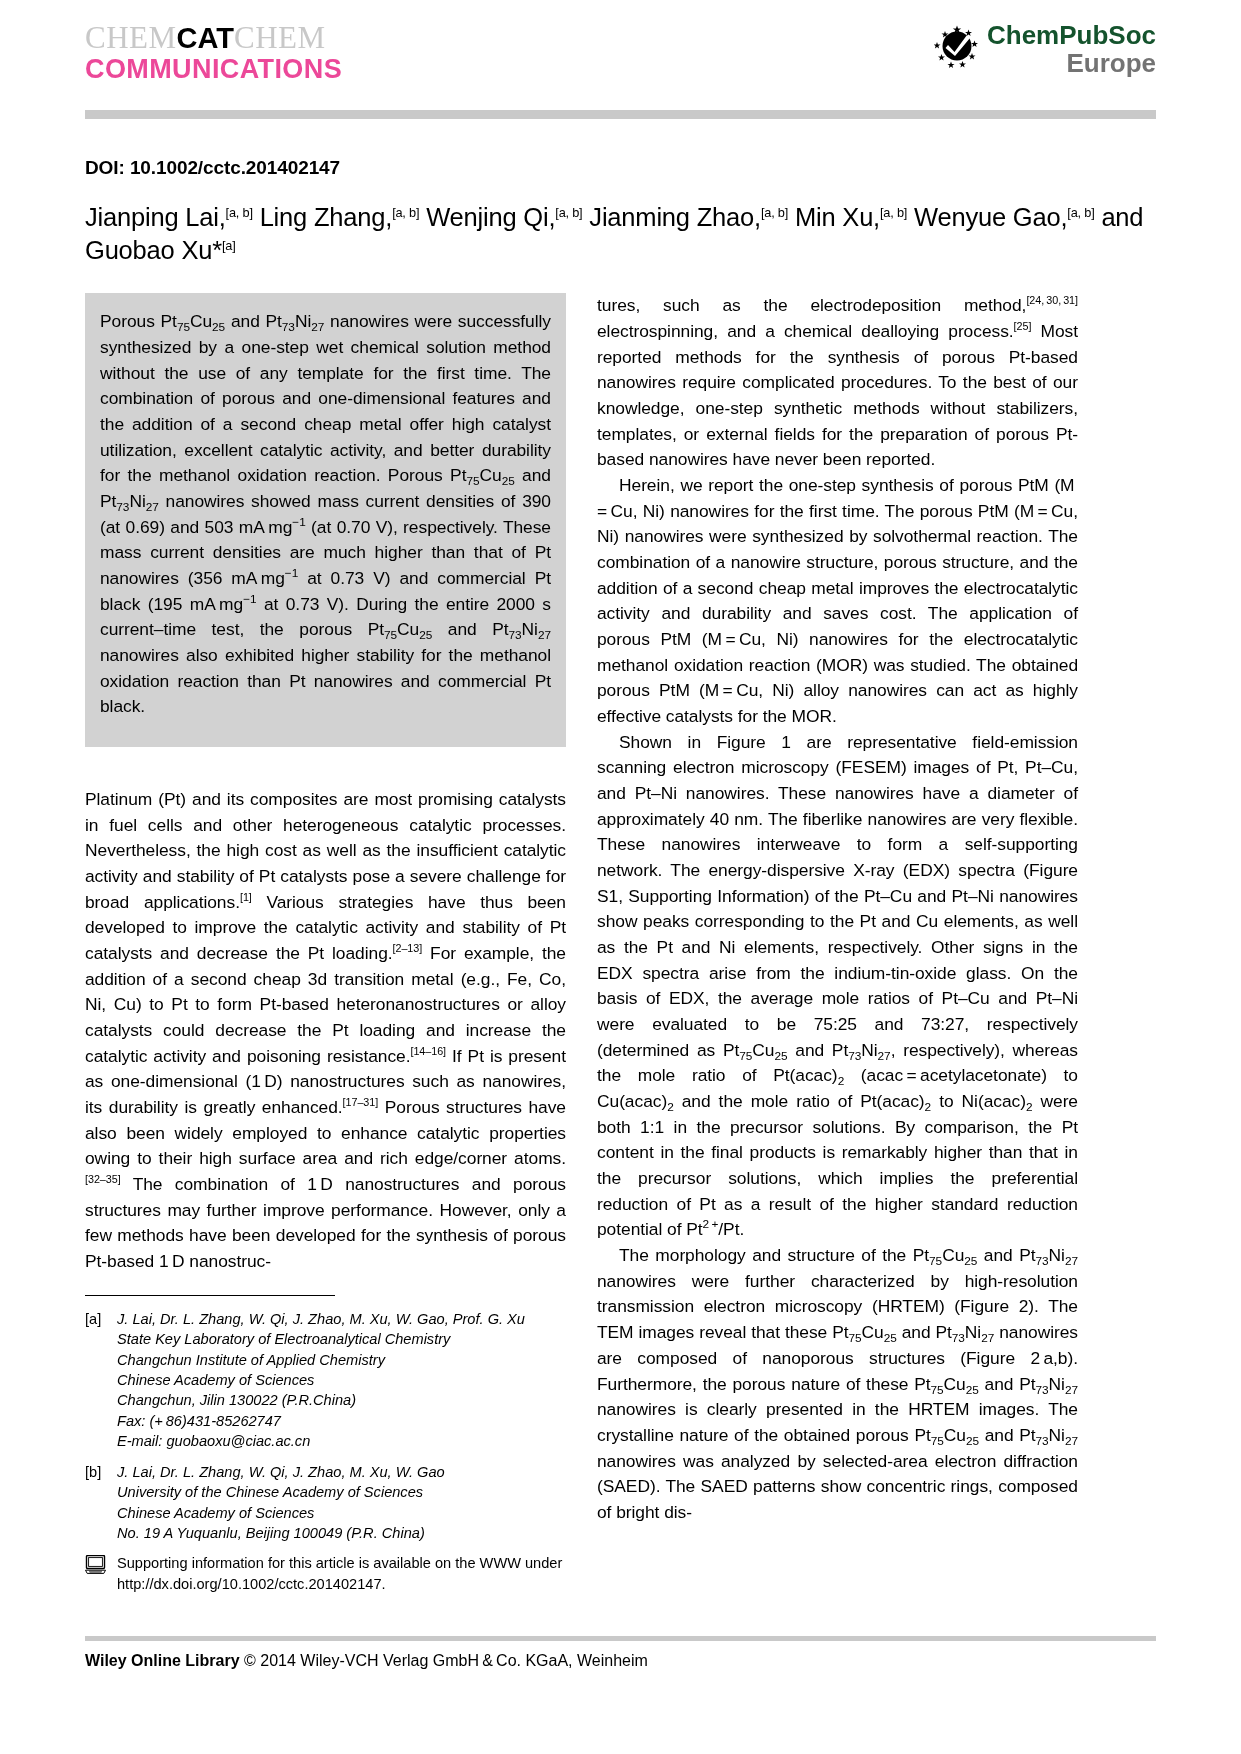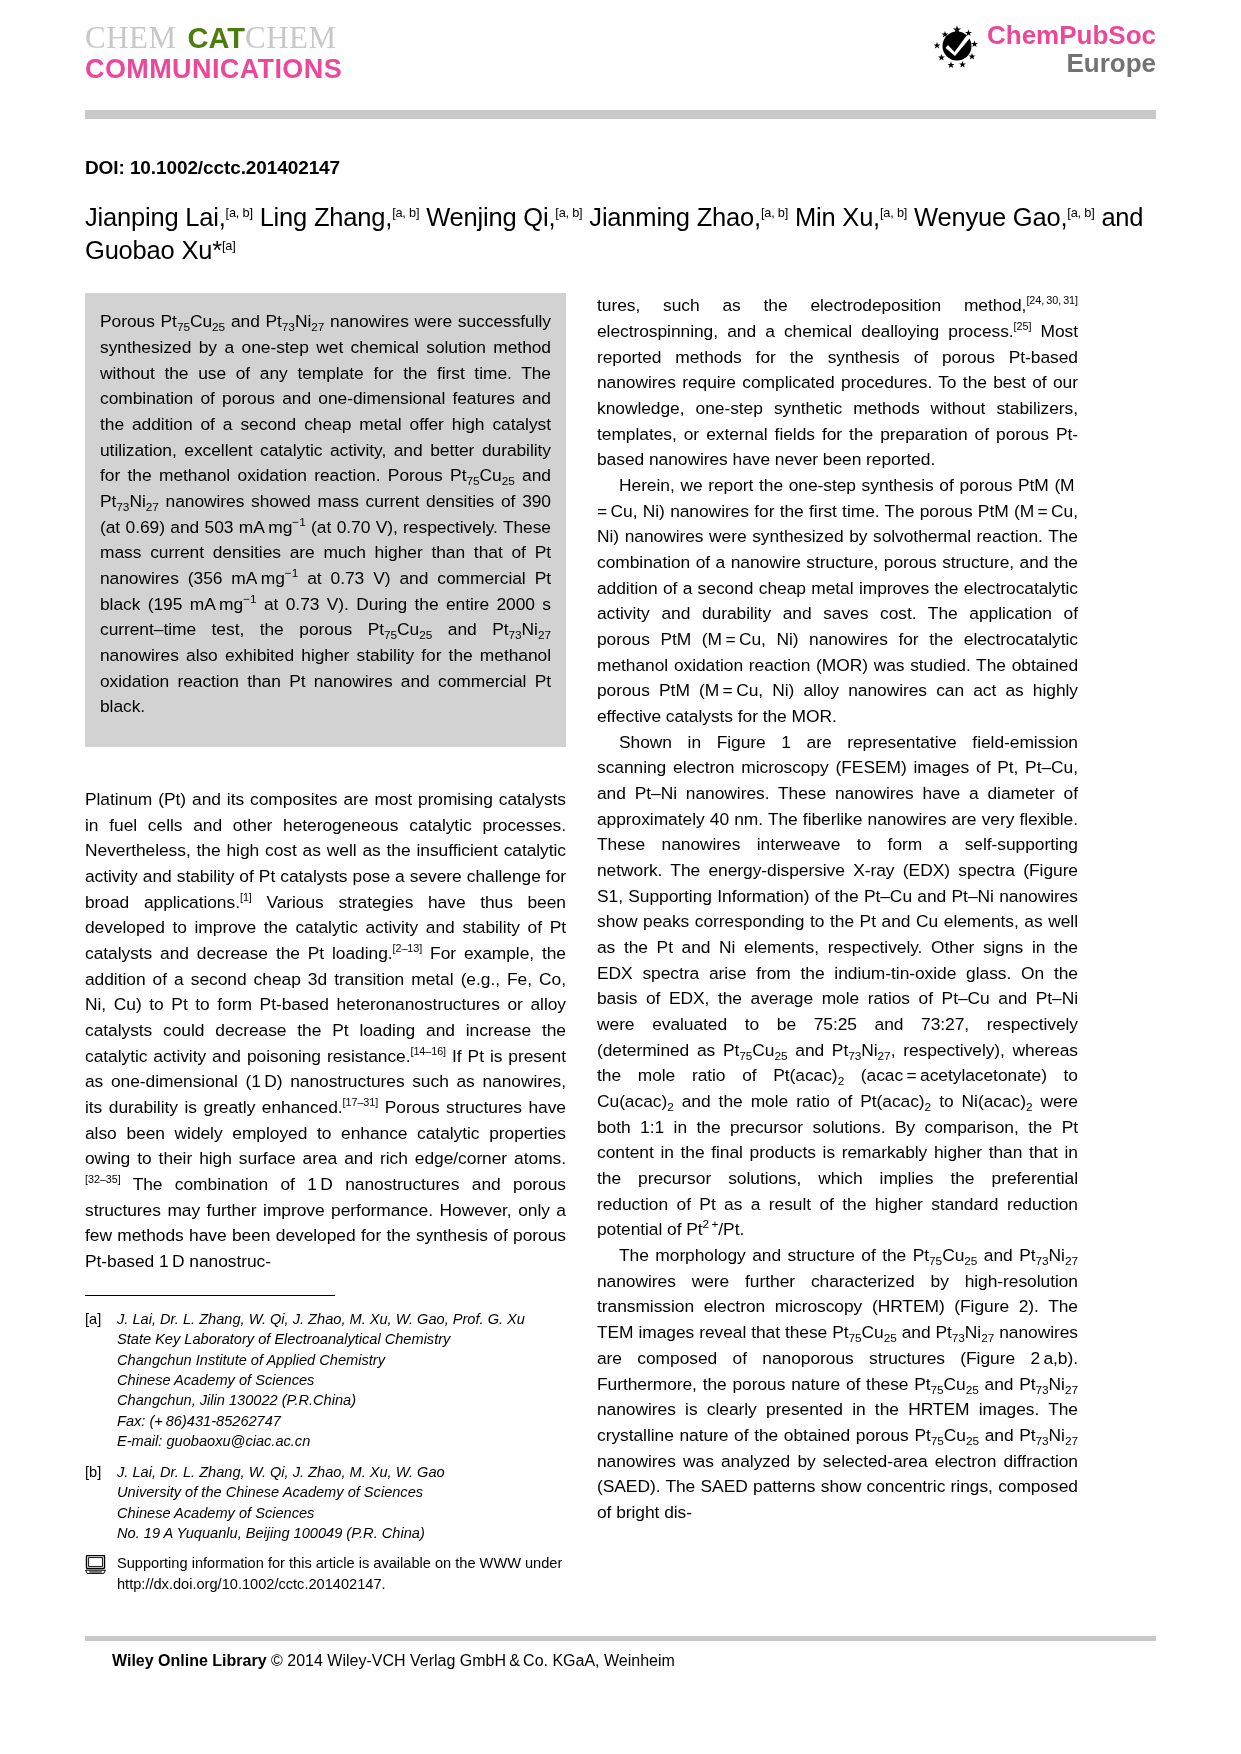--- a/index.html
+++ b/index.html
@@ -37,26 +37,25 @@
     line-height: 1.0;
   }
   .jl-line1 {
     font-family: "Liberation Serif", serif;
     font-size: 31px;
     letter-spacing: 0.5px;
     color: #c8c8c8;
     white-space: nowrap;
   }
   .jl-line1 .cat {
-    color: #4d7c0f;
+    color: #000000;
     font-family: "Liberation Sans", sans-serif;
     font-weight: bold;
     font-size: 29px;
     letter-spacing: 0px;
-    margin-left: 11px;
   }
   .jl-line2 {
     font-family: "Liberation Sans", sans-serif;
     font-weight: bold;
     font-size: 27px;
     color: #ec4899;
     letter-spacing: 0.4px;
     margin-top: 3px;
     white-space: nowrap;
   }
@@ -74,21 +73,21 @@
     margin-right: 7px;
     margin-top: 2px;
   }
   .pubsoc-text {
     line-height: 1.0;
   }
   .ps-line1 {
     font-family: "Liberation Sans", sans-serif;
     font-weight: bold;
     font-size: 26px;
-    color: #ec4899;
+    color: #14532d;
     white-space: nowrap;
   }
   .ps-line2 {
     font-family: "Liberation Sans", sans-serif;
     font-weight: bold;
     font-size: 26px;
     color: #737373;
     text-align: right;
     margin-top: 2px;
   }
@@ -219,21 +218,20 @@
     height: 5px;
     background: #c9c9c9;
     margin-bottom: 11px;
   }
   .footer-row {
     display: flex;
     justify-content: space-between;
     align-items: baseline;
     font-family: "Liberation Sans", sans-serif;
     font-size: 16px;
-    margin-left: 27px;
   }
   .footer-left b { font-weight: bold; }
   .footer-right {
     font-style: italic;
   }
   .footer-right .nb { font-style: normal; }
   .footer-right .yr { font-weight: bold; font-style: normal; }
   .pageno {
     font-weight: bold;
     font-size: 24px;

